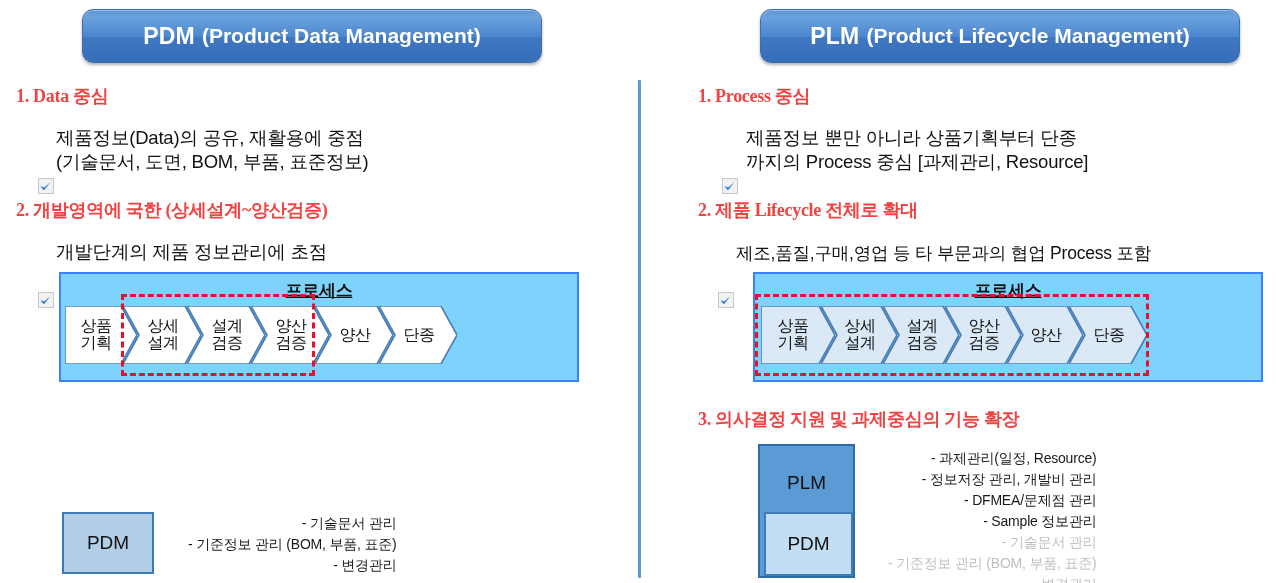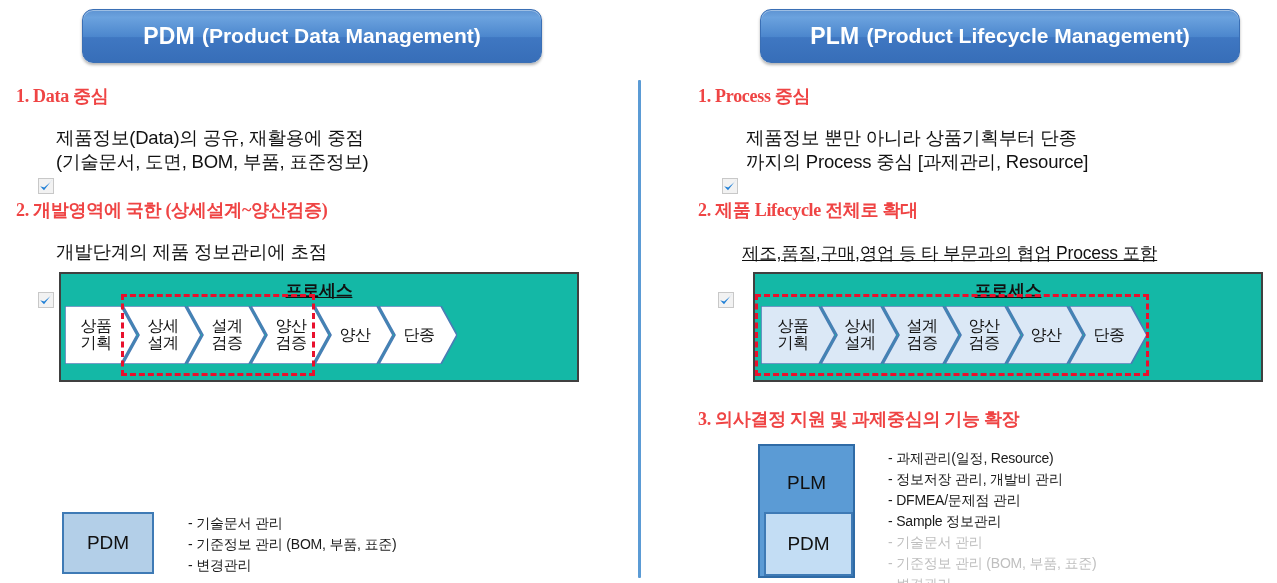--- a/index.html
+++ b/index.html
@@ -60,22 +60,22 @@
   .chk{
     flex:0 0 auto;width:16px;height:16px;position:relative;
     margin-top:4px;margin-right:2px;
   }
   .chk svg{display:block;}
   .bullet-text{display:block;}
 
   
   .proc{
     position:absolute;
-    background:#14b8a6;
-    border:2px solid #404040;
+    background:#7dd3fc;
+    border:2px solid #3b82f6;
     box-sizing:border-box;
   }
   .proc-title{
     text-align:center;
     font-size:17px;font-weight:bold;color:#111;
     text-decoration:underline;
     margin-top:5px;
     letter-spacing:-0.3px;
   }
   .chev-row{position:relative;height:62px;margin-top:4px;padding-left:20px;}
@@ -116,21 +116,21 @@
     font-size:19px;box-sizing:border-box;
   }
 
   
   .notes{
     position:absolute;
     font-size:14px;line-height:1.50;color:#1a1a1a;
     white-space:pre;letter-spacing:-0.2px;
   }
   .notes .dim{color:#bfbfbf;}
-  .notes .row{display:block;}
+  .notes .row{display:block;text-align:right;}
 </style>
 </head>
 <body>
 
 <div class="slide">
 
   <div class="divider"></div>
 
   <div class="panel panel-left">
 
@@ -241,21 +241,21 @@
 
     <div class="heading" style="left:58px;top:198px;">2. 제품 Lifecycle 전체로 확대</div>
 
     <div class="bullet" style="left:78px;top:242px;width:580px;font-size:17.5px;">
       <span class="chk">
         <svg viewBox="0 0 16 16" width="16" height="16" aria-hidden="true">
           <rect x="0.5" y="0.5" width="15" height="15" fill="#f2f2f2" stroke="#c8c8c8" stroke-width="1"></rect>
           <path d="M2.2 8.2 L6.0 12.2 L14.2 1.8 L12.0 4.6 L6.2 9.4 Z" fill="#1f7fd6"></path>
         </svg>
       </span>
-      <span class="bullet-text" style="margin-left:6px;text-decoration:underline;">제조,품질,구매,영업 등 타 부문과의 협업 Process 포함</span>
+      <span class="bullet-text" style="">제조,품질,구매,영업 등 타 부문과의 협업 Process 포함</span>
     </div>
 
     <div class="proc" style="left:113px;top:272px;width:510px;height:110px;">
       <div class="proc-title">프로세스</div>
       <div class="chev-row" id="procR">
           <div class="chev" style="left: 6px; width: 74px;">
             <svg viewBox="0 0 74 58" preserveAspectRatio="none" aria-hidden="true">
               <path d="M0,0 L58,0 L74,29 L58,58 L0,58 Z" fill="#dbe8f6" stroke="#4a7db5" stroke-width="1.6" stroke-linejoin="miter"></path>
             </svg>
             <span class="lbl" style="white-space: pre; padding-left: 0px;">상품

